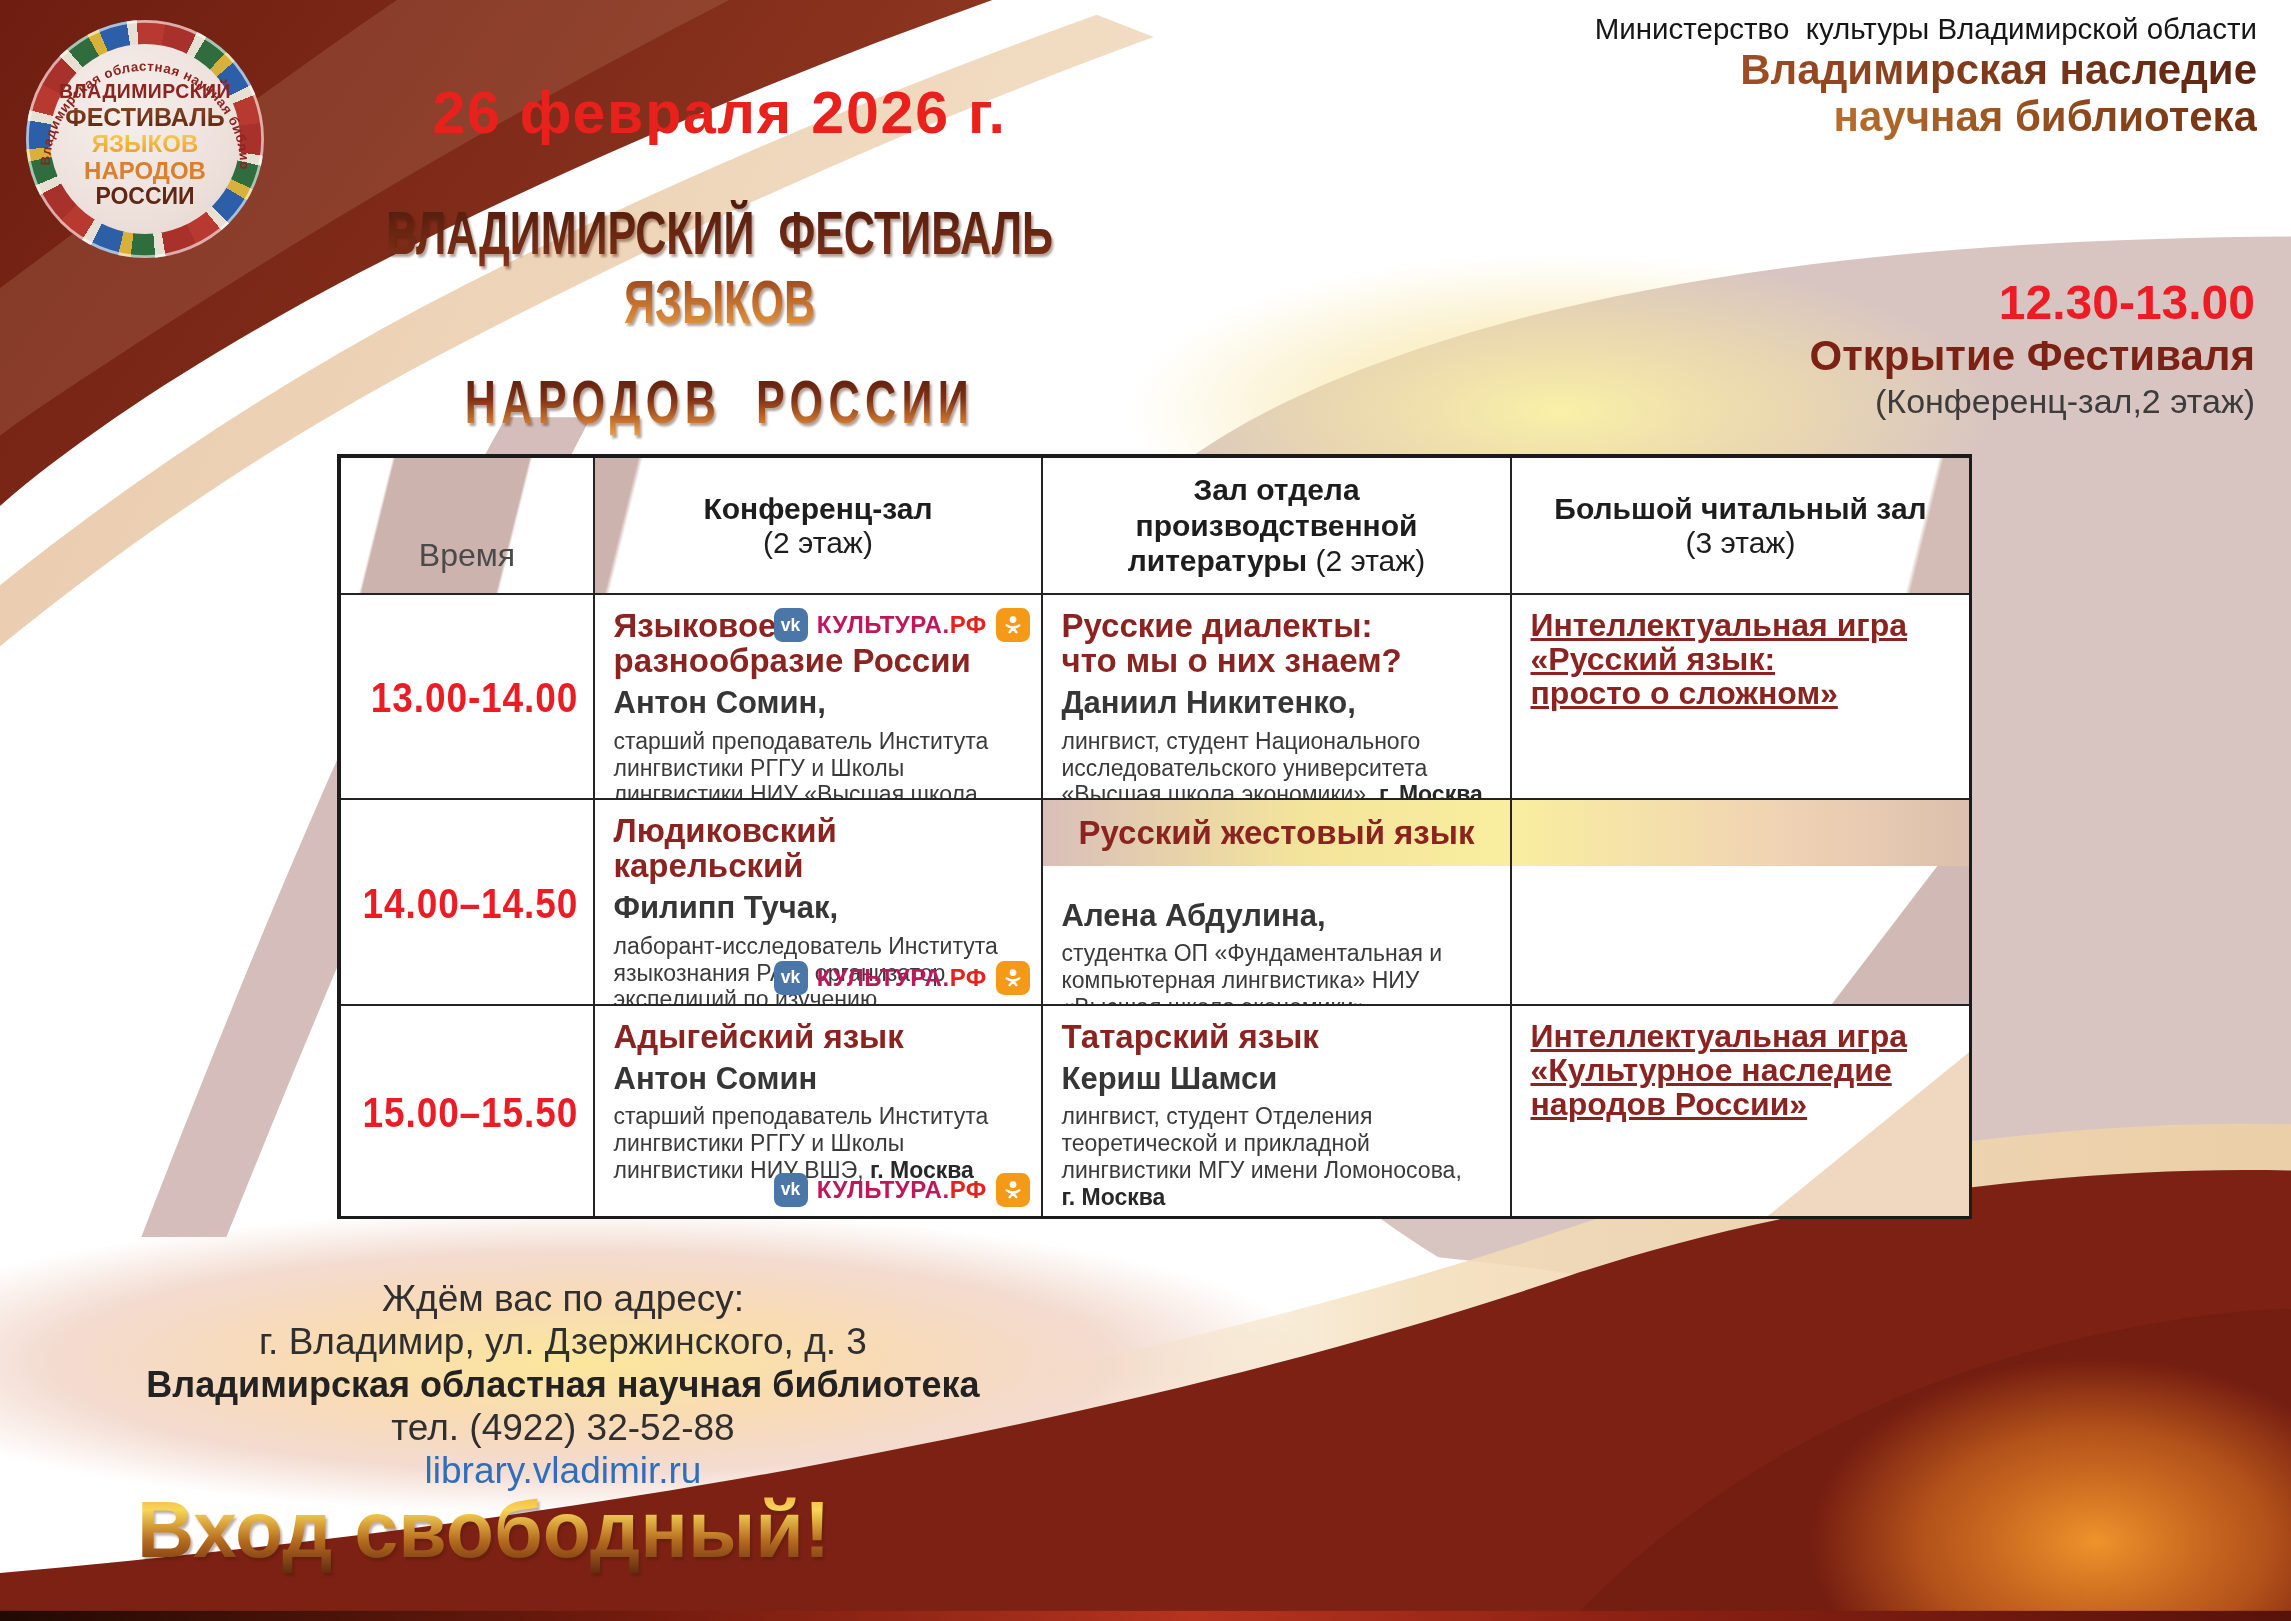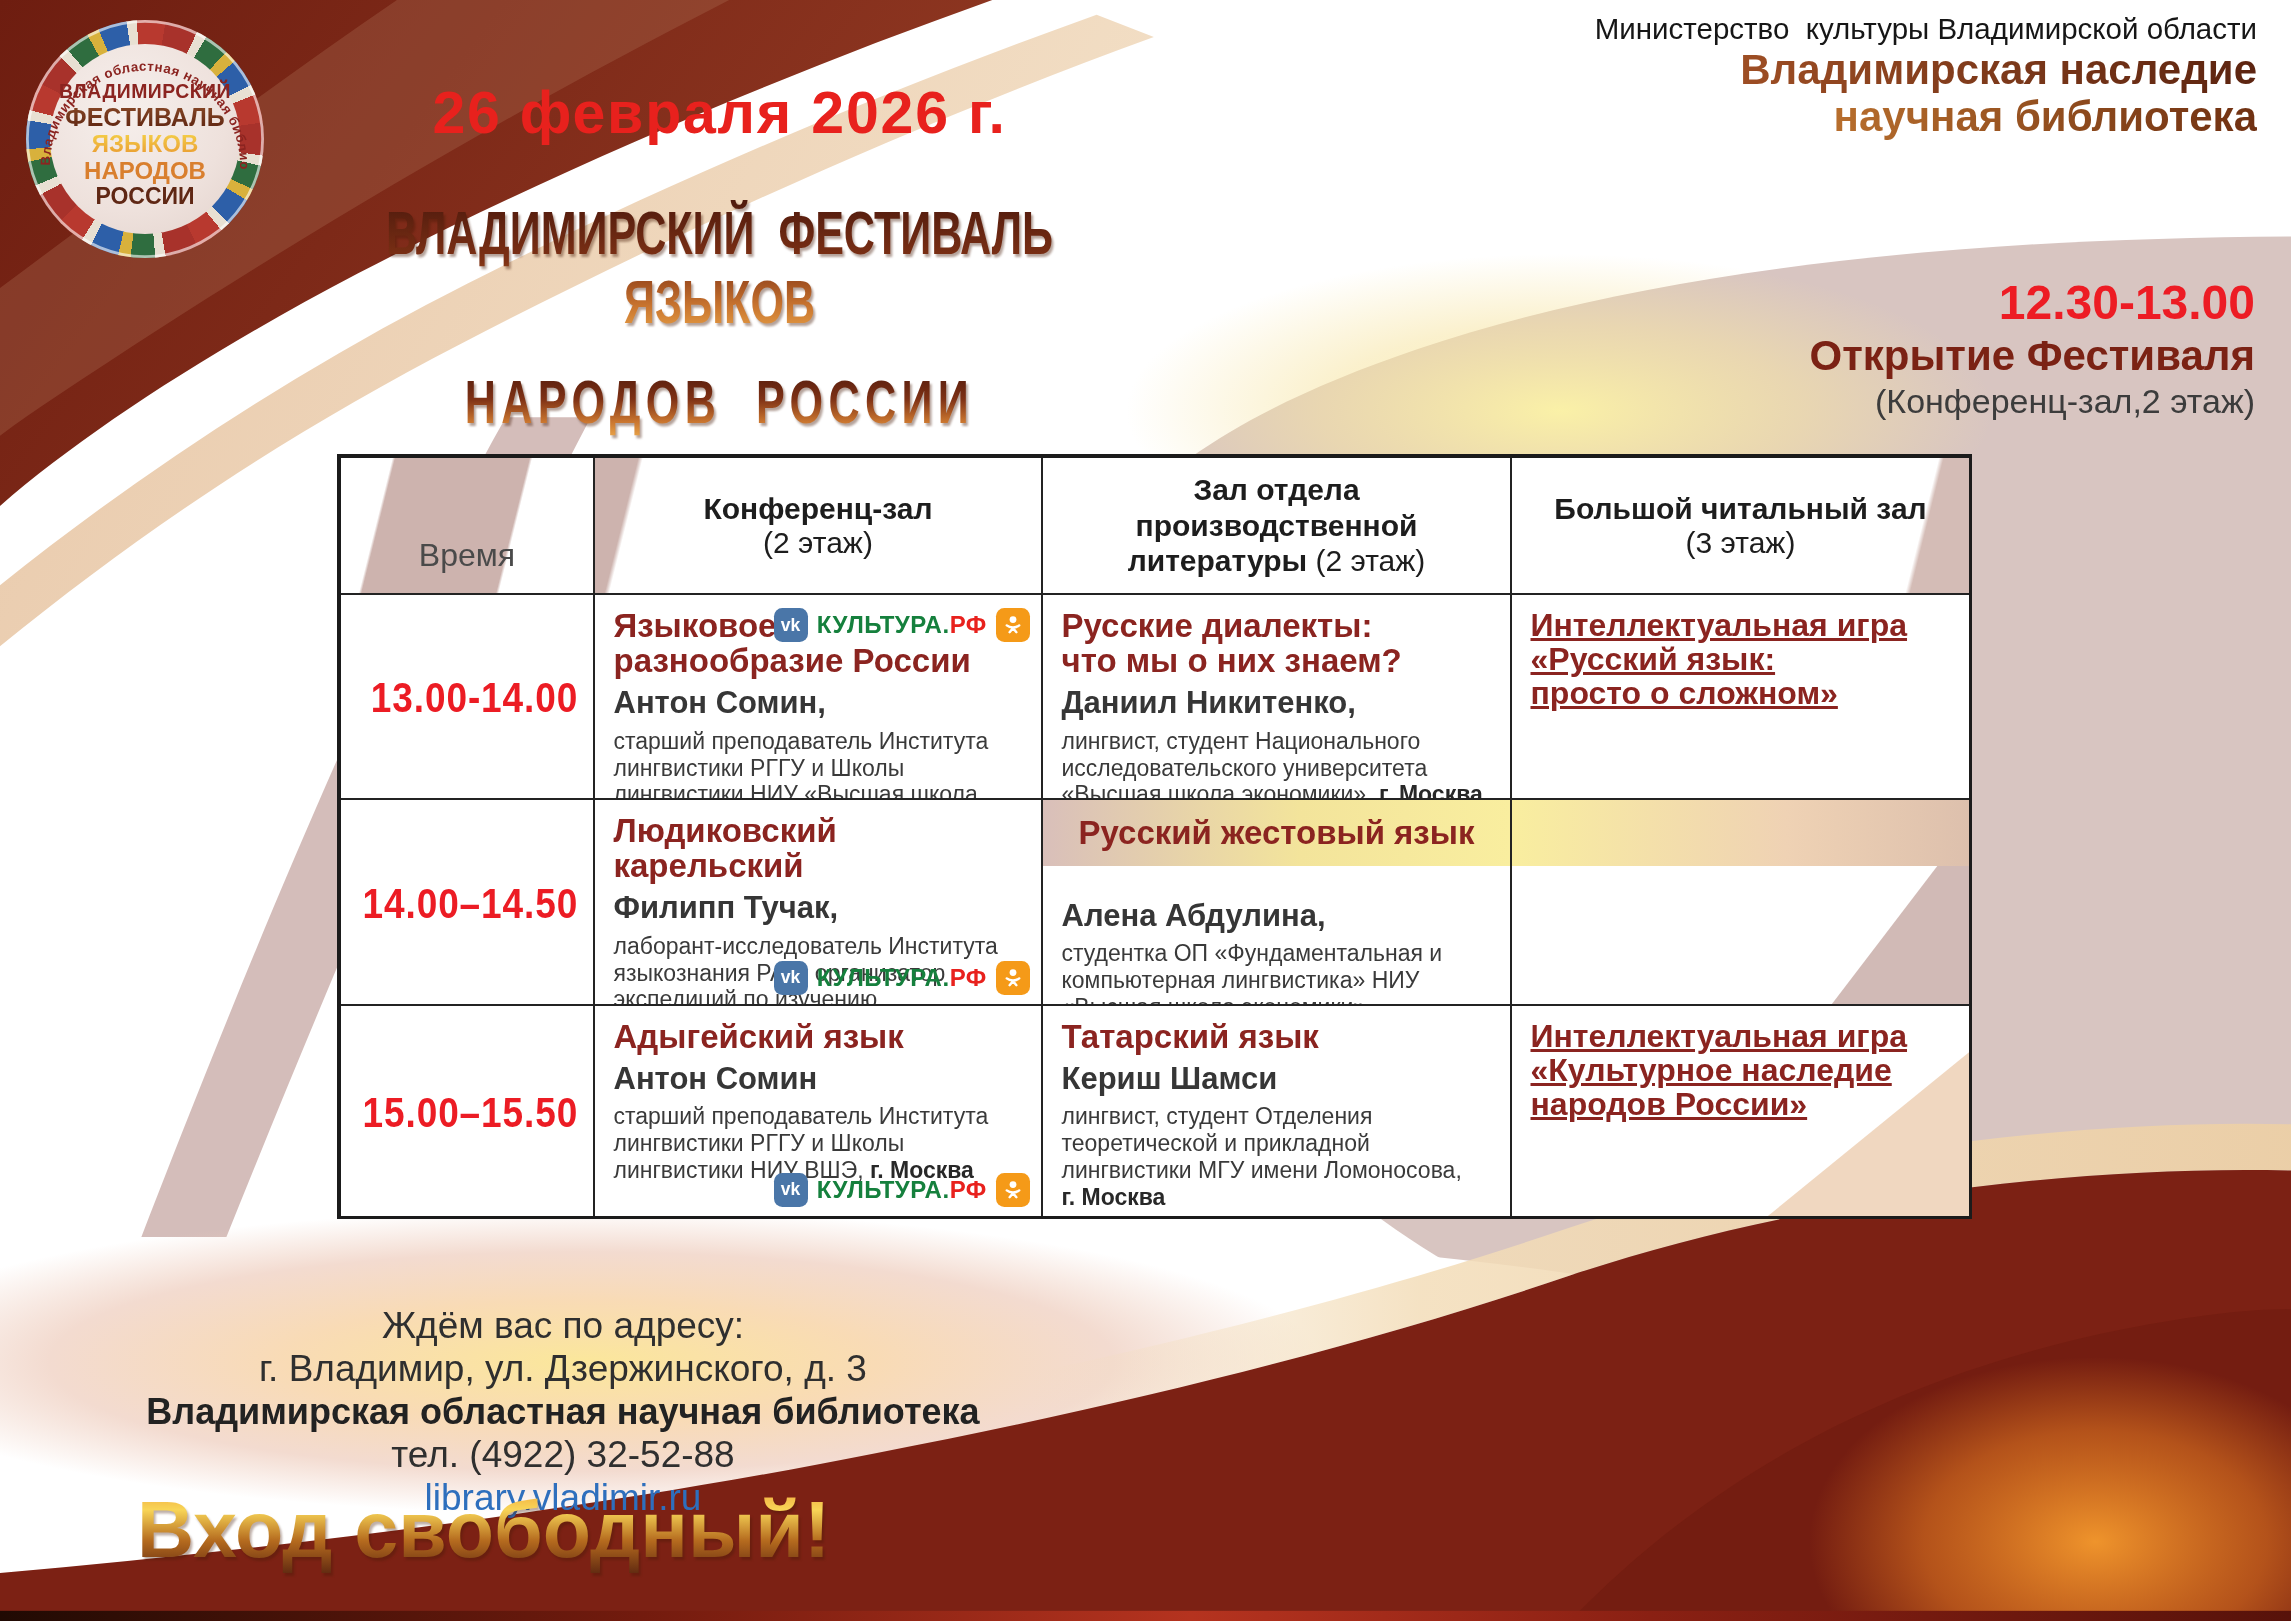--- a/index.html
+++ b/index.html
@@ -70,36 +70,36 @@
   .desc{font-size:23px;color:#3a3a3a;line-height:1.17;margin-top:6.5px;}
   .desc b{color:#282828;}
   .desc b.own-line{display:block;}
 
   .badges{display:inline-flex;align-items:center;gap:9.2px;}
   .badges-tr{position:absolute;top:13px;right:11px;}
   .badges-br{position:absolute;bottom:9.2px;right:11px;}
   .vk-badge{display:inline-flex;align-items:center;justify-content:center;width:34px;height:34px;border-radius:8.3px;
     background:#4a76a8;color:#fff;font-weight:bold;font-size:17.5px;}
   .kultura{font-size:24px;font-weight:bold;letter-spacing:0.5px;}
-  .k-black{color:#15803d;}
+  .k-black{color:#be185d;}
   .k-red{color:#e8211d;}
   .ok-badge{display:inline-flex;align-items:center;justify-content:center;width:34px;height:34px;border-radius:8.3px;
     background:#f59a18;}
 
   .hl-band{position:absolute;left:0;top:0;right:0;height:66px;display:flex;align-items:center;justify-content:center;
     background:linear-gradient(90deg,#d9bfba,#f3e49b 55%,#f9ee9f);}
   .hl-band .talk-title{white-space:nowrap;}
   .band-cont{position:absolute;left:0;top:0;right:0;height:66px;
     background:linear-gradient(90deg,#f9ee9f,#efd2b4 60%,#ddc0ad);}
   .pad-under-band{padding-top:78px;}
   .wedge-r2c4{position:absolute;inset:0;background:#c9aea9;clip-path:polygon(100% 12%,100% 100%,70% 100%);opacity:.85;}
   .wedge-r3c4{position:absolute;inset:0;background:#eed3b9;clip-path:polygon(56% 100%,100% 22%,100% 100%);opacity:.9;}
 
   
-  .address{position:absolute;left:120px;top:1304px;width:886px;text-align:center;line-height:1.17;}
+  .address{position:absolute;left:120px;top:1277px;width:886px;text-align:center;line-height:1.17;}
   .addr-line{font-size:37px;color:#2f2f2f;}
   .addr-org{font-weight:bold;font-size:36px;color:#222;}
   .addr-site{font-size:37px;color:#2e6fbd;}
   .entrance{position:absolute;left:137px;top:1484px;font-size:79px;font-weight:bold;
     filter:drop-shadow(2.8px 3.7px 0.9px rgba(70,25,5,.35));
     background:linear-gradient(180deg,#ef9f38 0%,#f8d557 28%,#b46a1e 62%,#5c2610 100%);
     -webkit-background-clip:text;background-clip:text;color:transparent;}
 </style>
 </head>
 <body>

